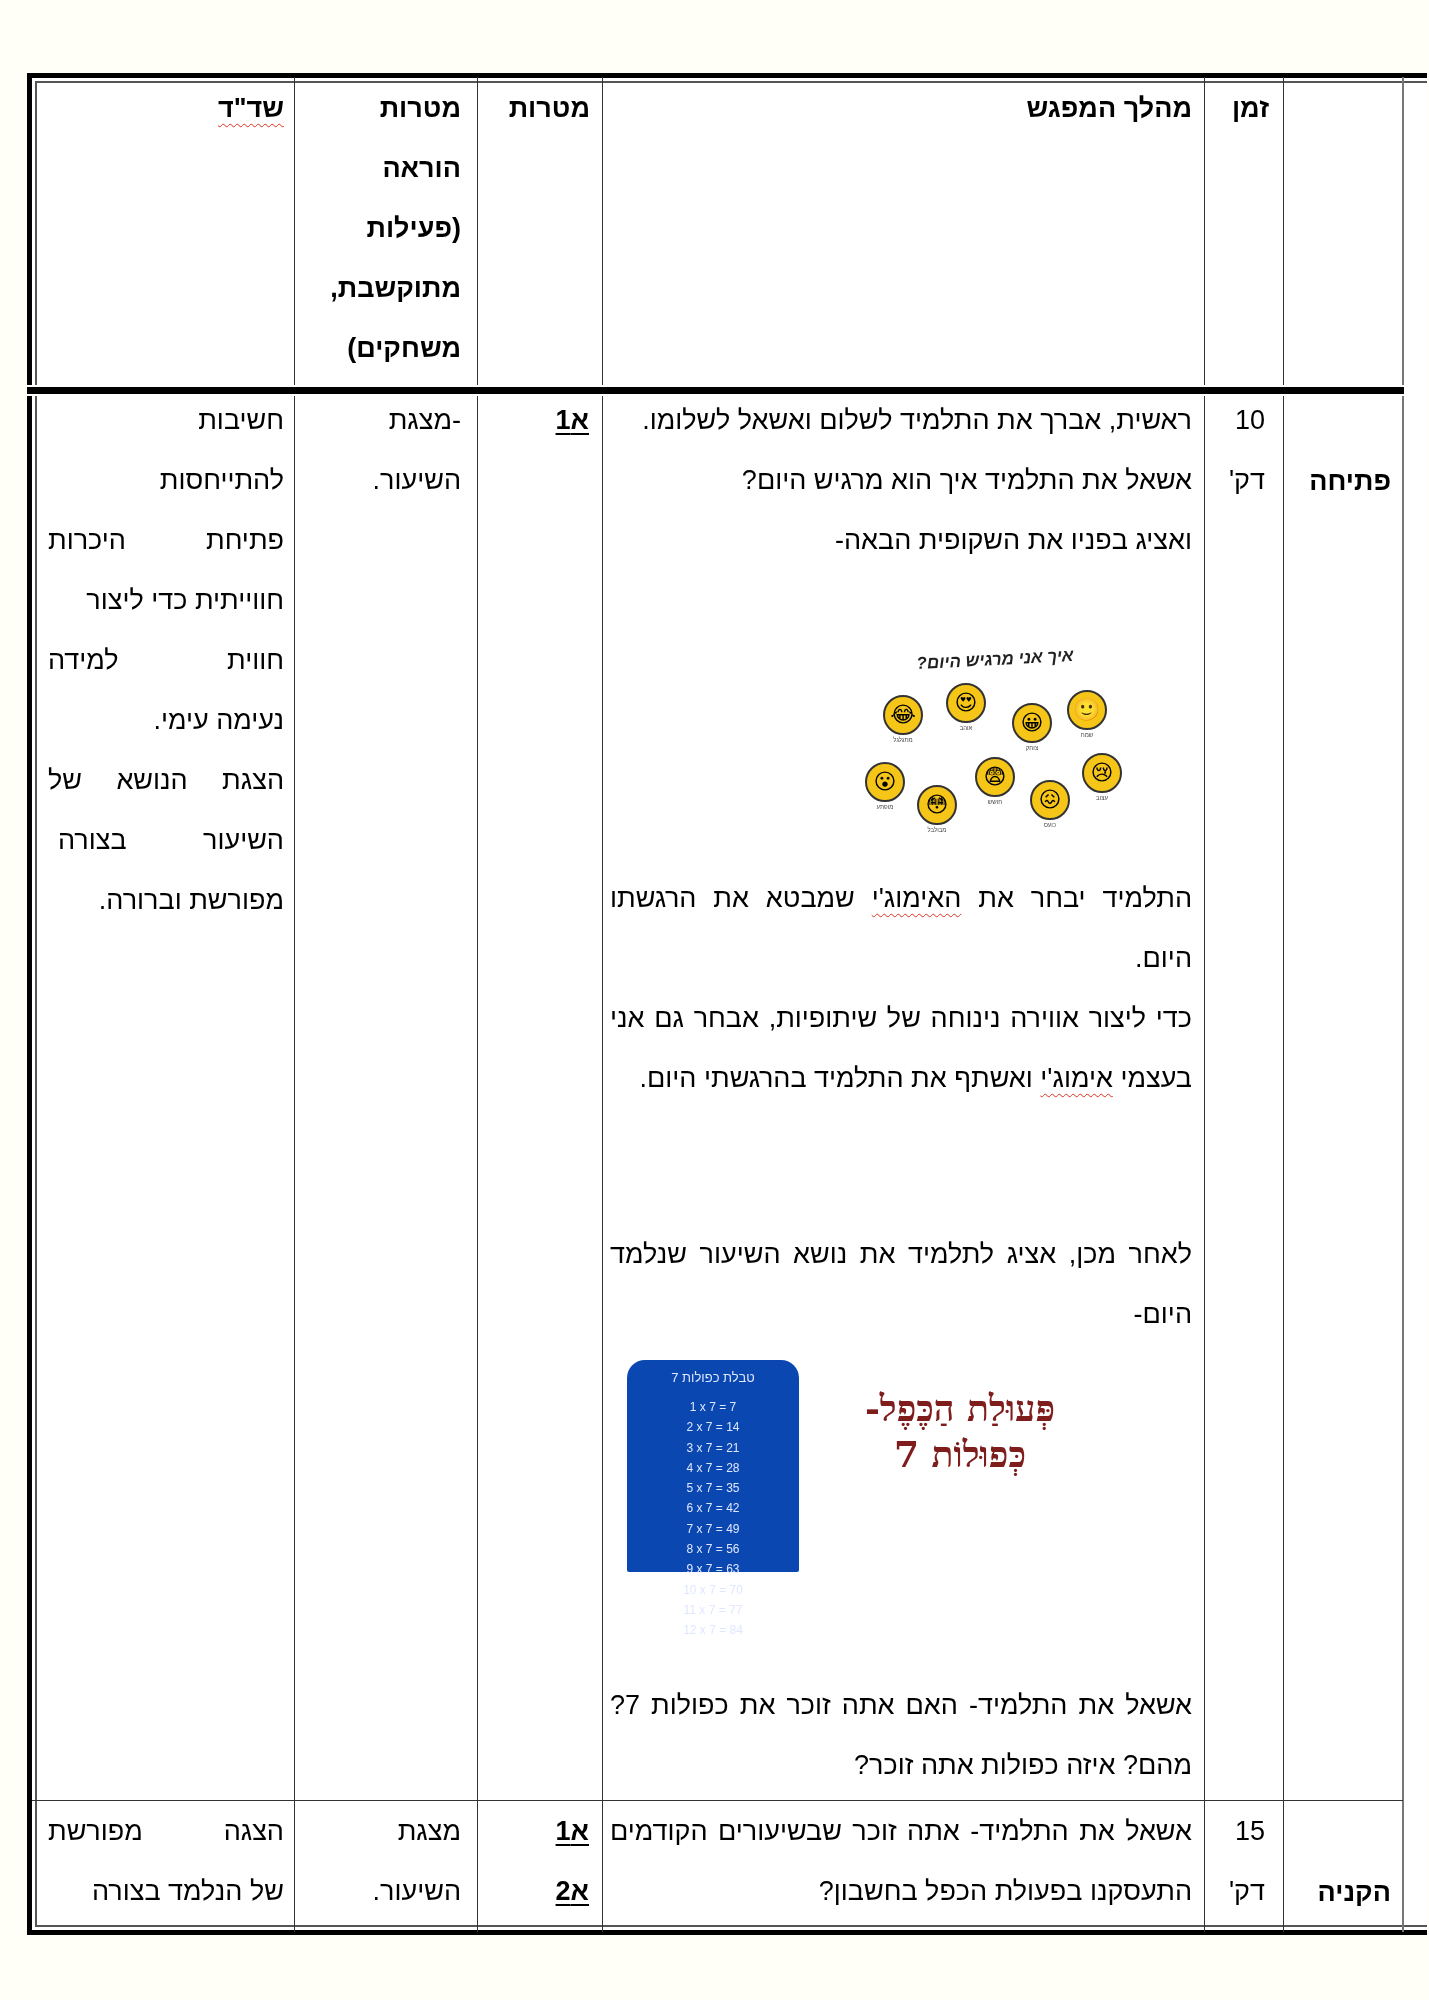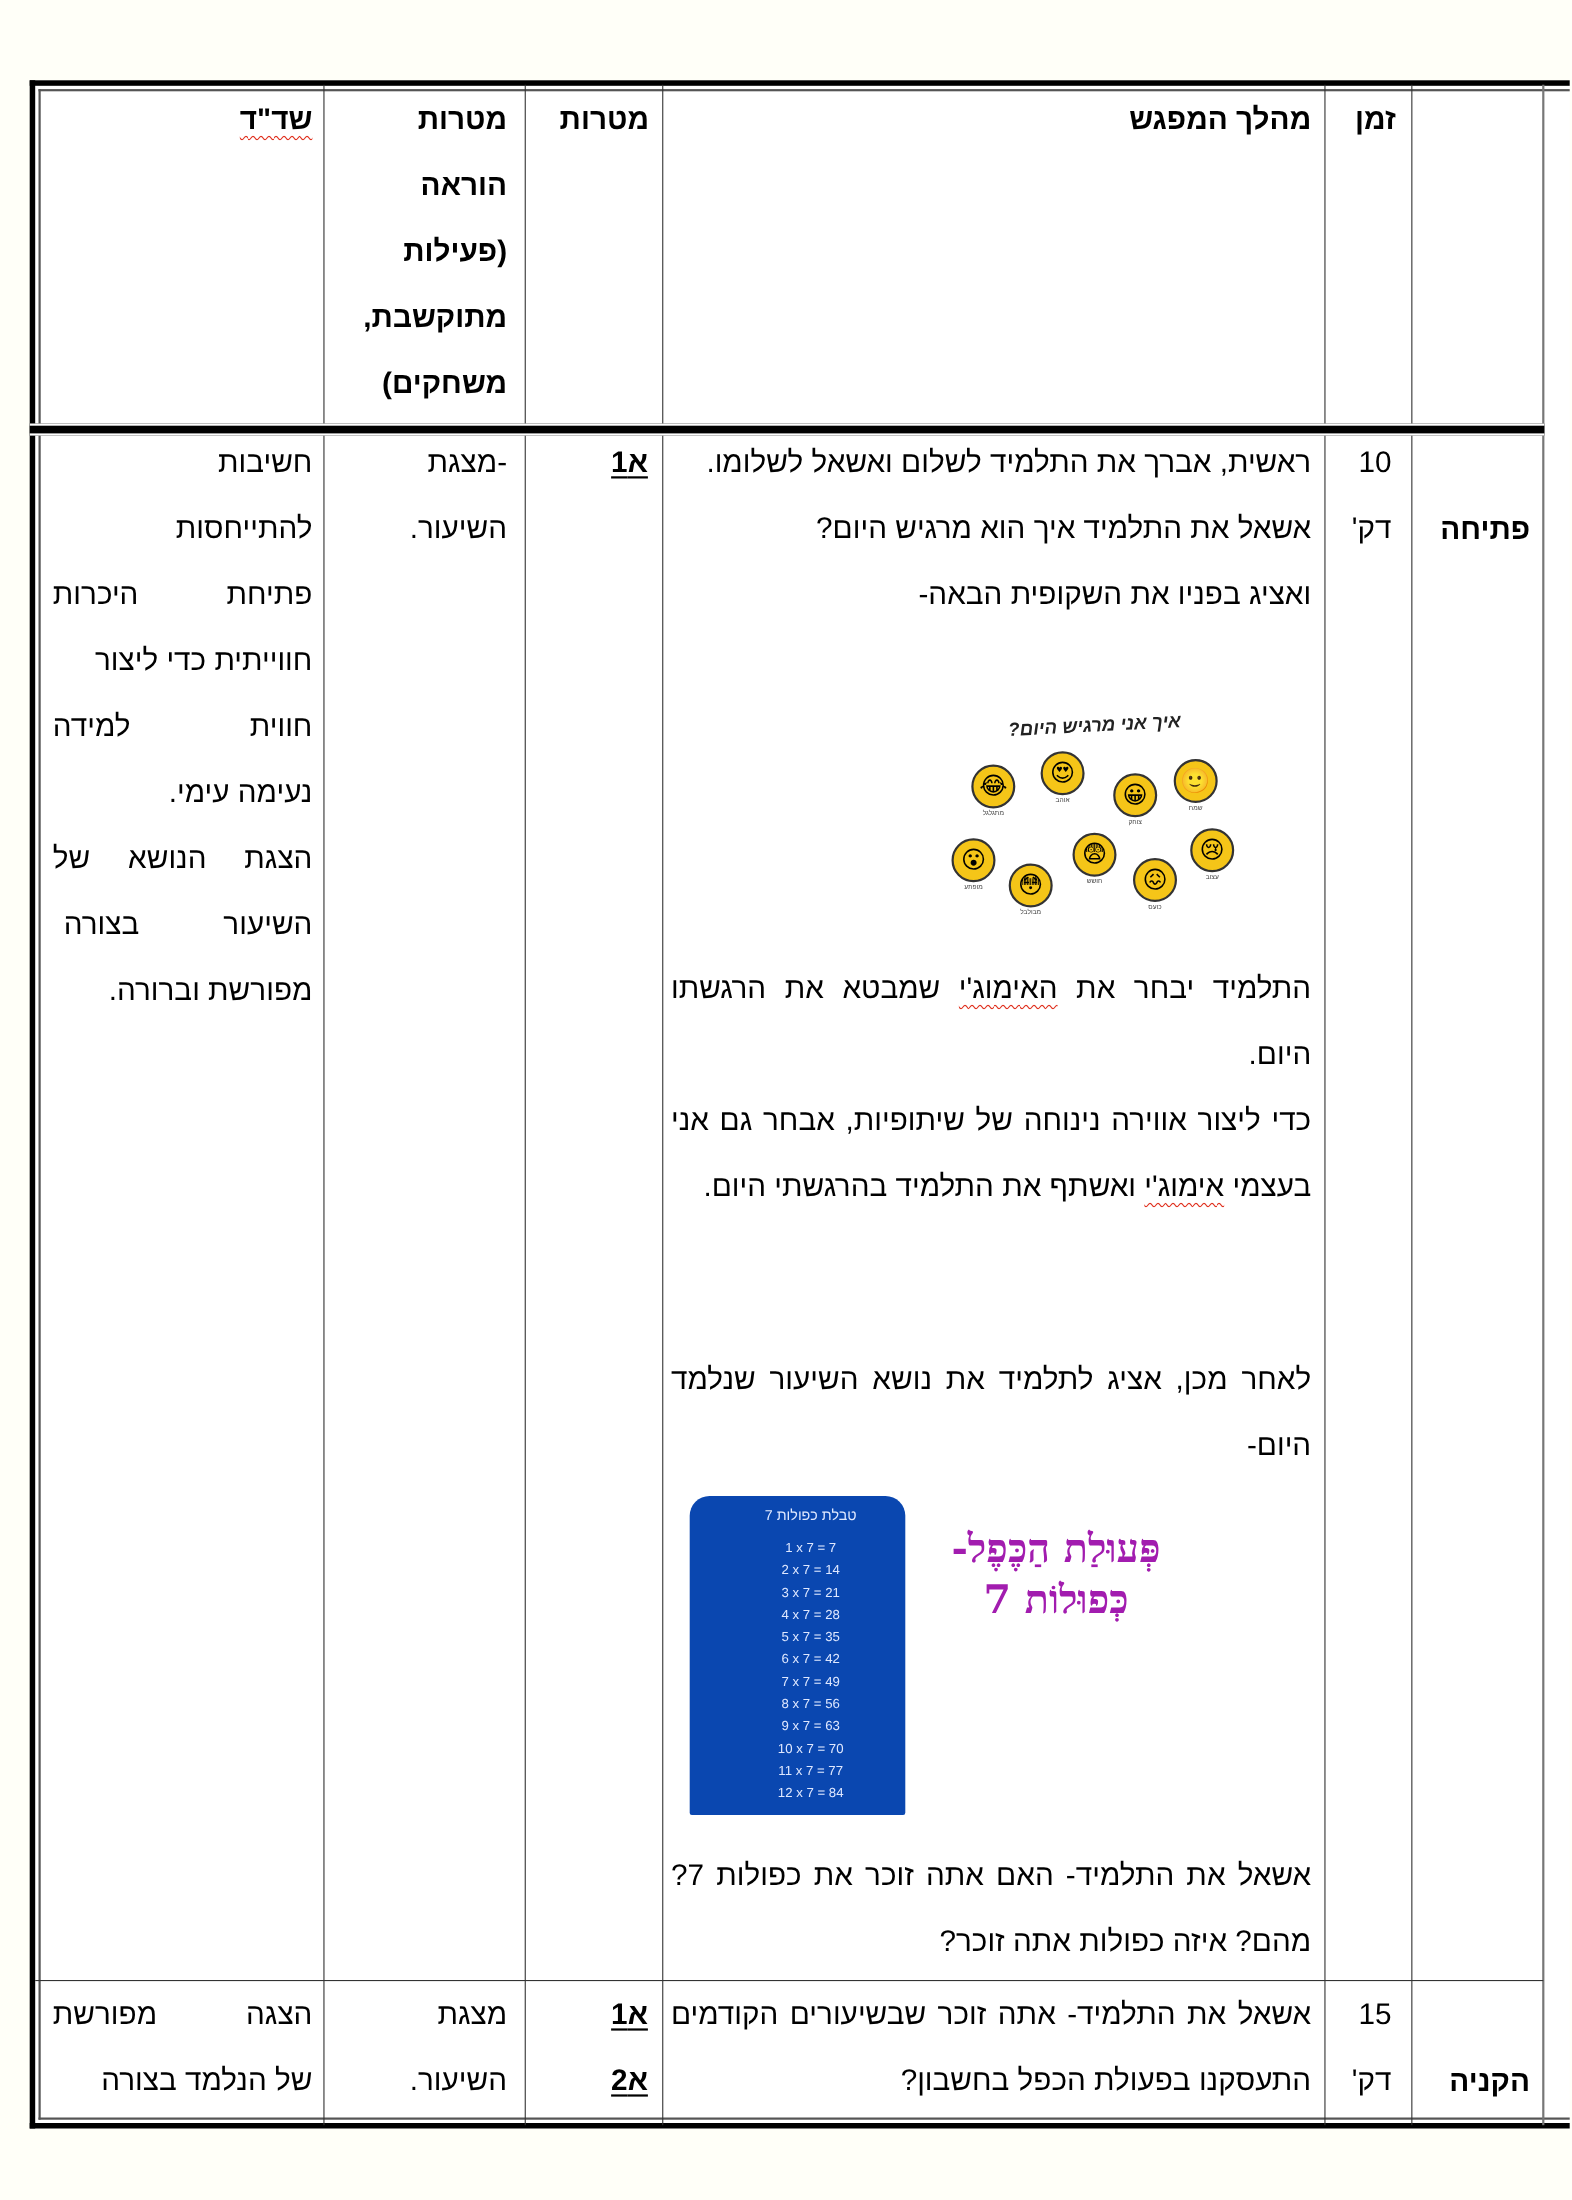--- a/index.html
+++ b/index.html
@@ -30,24 +30,24 @@
   .underline-bold { text-decoration:underline; text-underline-offset:4px; text-decoration-thickness:2px; }
   p { margin:0; }
 
   
   .emoji-slide { position:absolute; left:845px; top:640px; width:300px; height:200px; direction:rtl; }
   .emoji-title { position:absolute; left:40px; top:10px; width:220px; text-align:center; font-size:17px; font-weight:bold; font-style:italic; color:#222; transform:rotate(-3deg); }
   .emoji { position:absolute; width:40px; height:40px; border-radius:50%; background:#f5c518; border:2px solid #333; box-sizing:border-box; display:flex; align-items:center; justify-content:center; font-size:22px; line-height:1; }
   .emoji-label { position:absolute; font-size:6px; color:#444; width:40px; text-align:center; }
 
   
-  .mult-card { position:absolute; left:627px; top:1360px; width:172px; height:290px; background:#0a47b0; border-radius:18px 18px 2px 2px; color:#dfe8ff; text-align:center; font-size:12px;padding-left:24px; }
+  .mult-card { position:absolute; left:627px; top:1360px; width:172px; height:212px; background:#0a47b0; border-radius:18px 18px 2px 2px; color:#dfe8ff; text-align:center; font-size:12px; }
   .mult-title { direction:rtl; margin-top:10px; font-size:13px; margin-bottom:12px; }
   .mult-row { line-height:20.3px; }
-  .mult-heading { position:absolute; left:815px; top:1385px; width:290px; direction:rtl; text-align:center; color:#a21caf; font-family:"DejaVu Serif", serif; font-weight:bold; font-size:36px; line-height:46px; }
+  .mult-heading { position:absolute; left:815px; top:1385px; width:290px; direction:rtl; text-align:center; color:#7f1d1d; font-family:"DejaVu Serif", serif; font-weight:bold; font-size:36px; line-height:46px; }
 </style>
 </head>
 <body>
 
 <div class="tbl-outer">
   <div class="tbl-inner"></div>
 </div>
 
 <div class="vline" style="left:294px; top:77px; height:1855px;"></div>
 <div class="vline" style="left:477px; top:77px; height:1855px;"></div>

